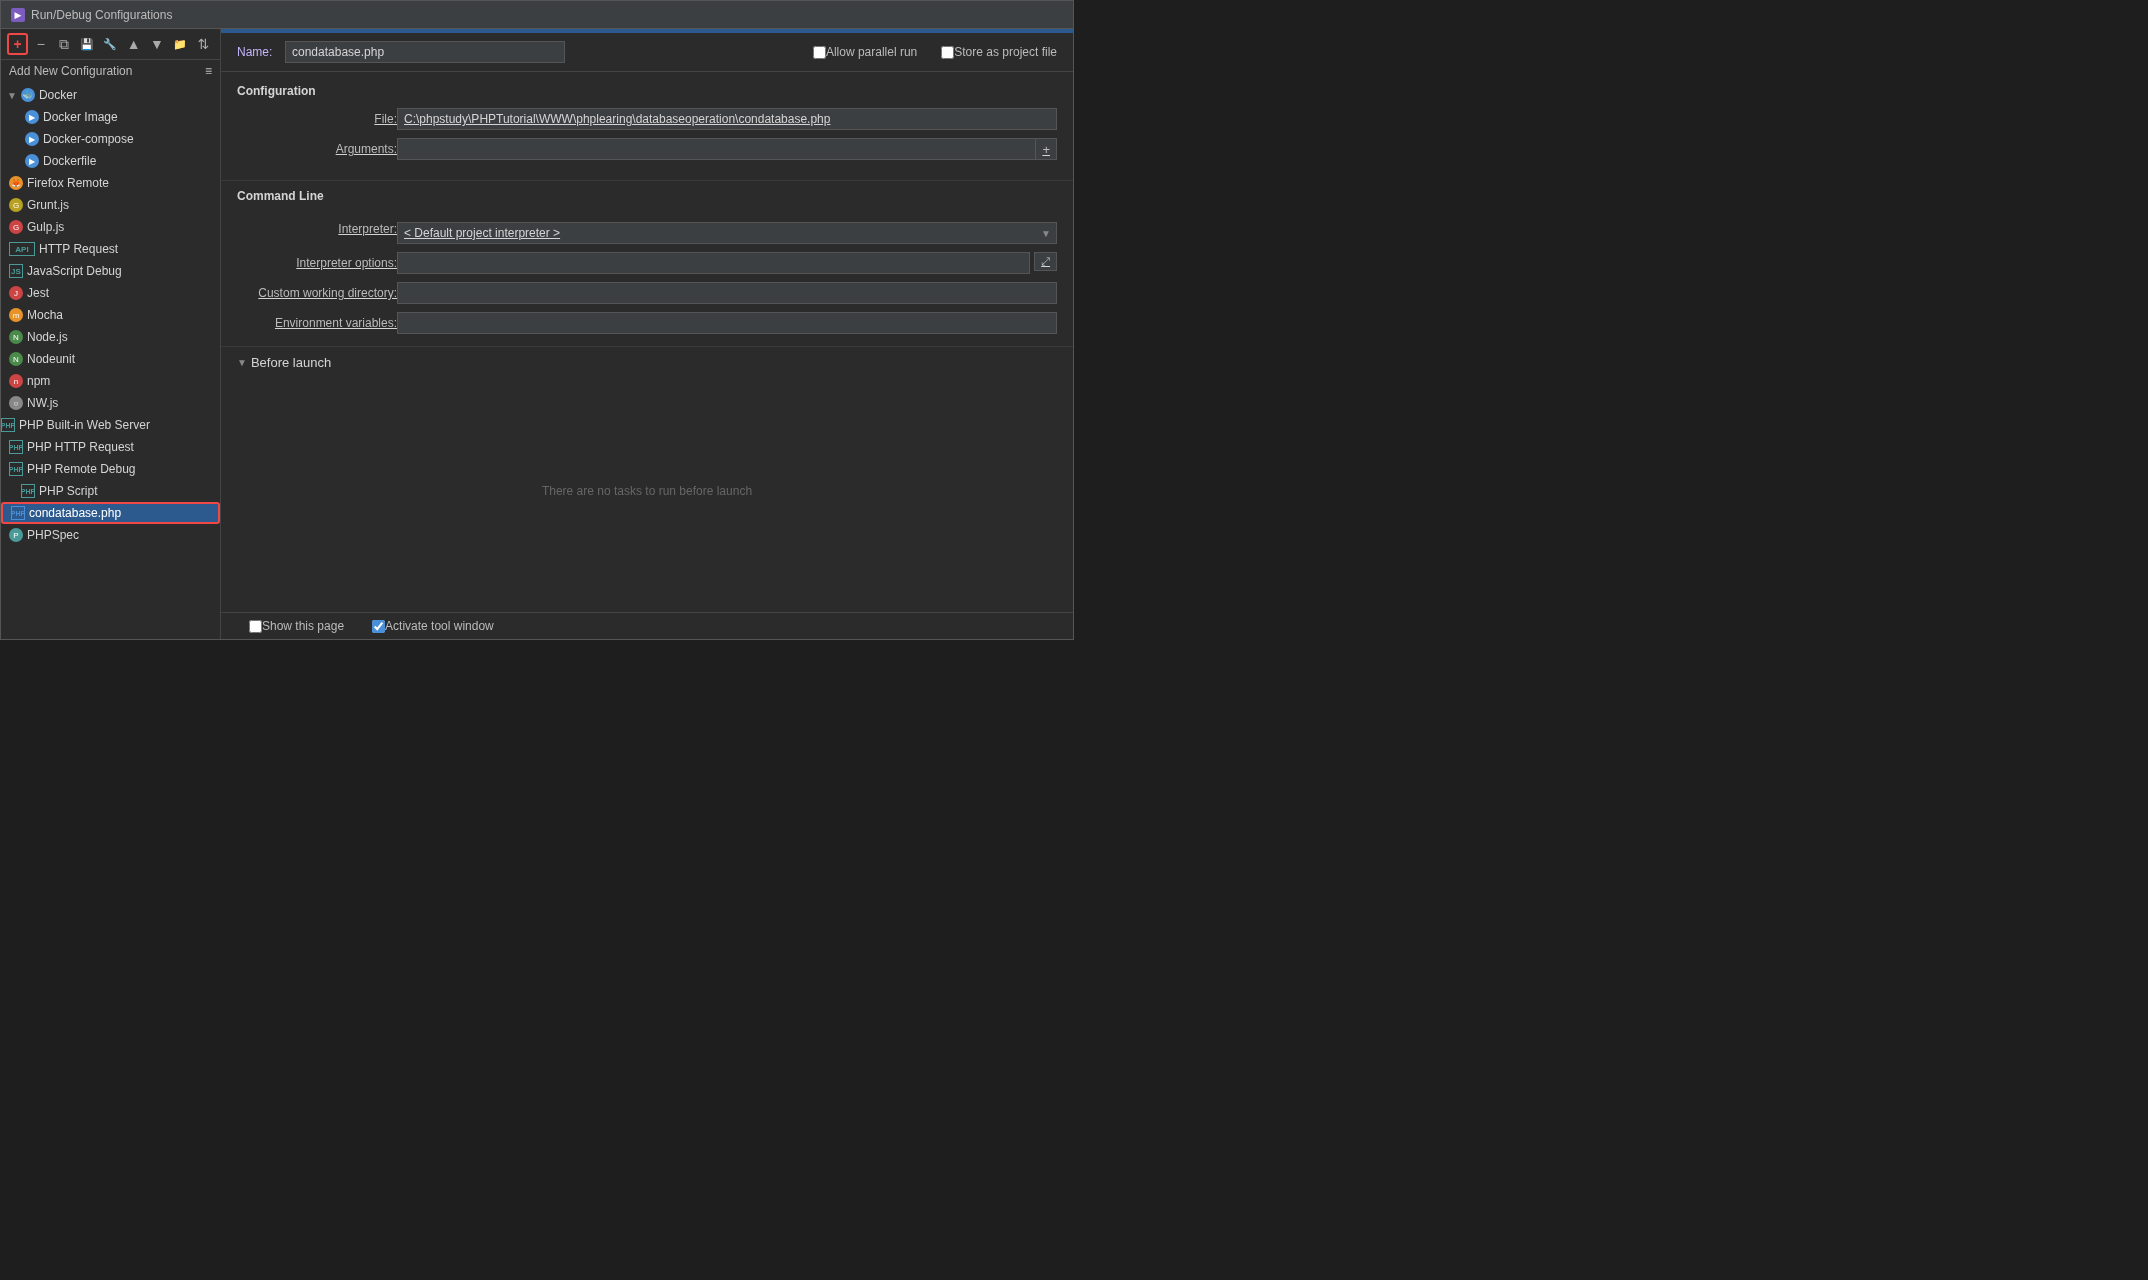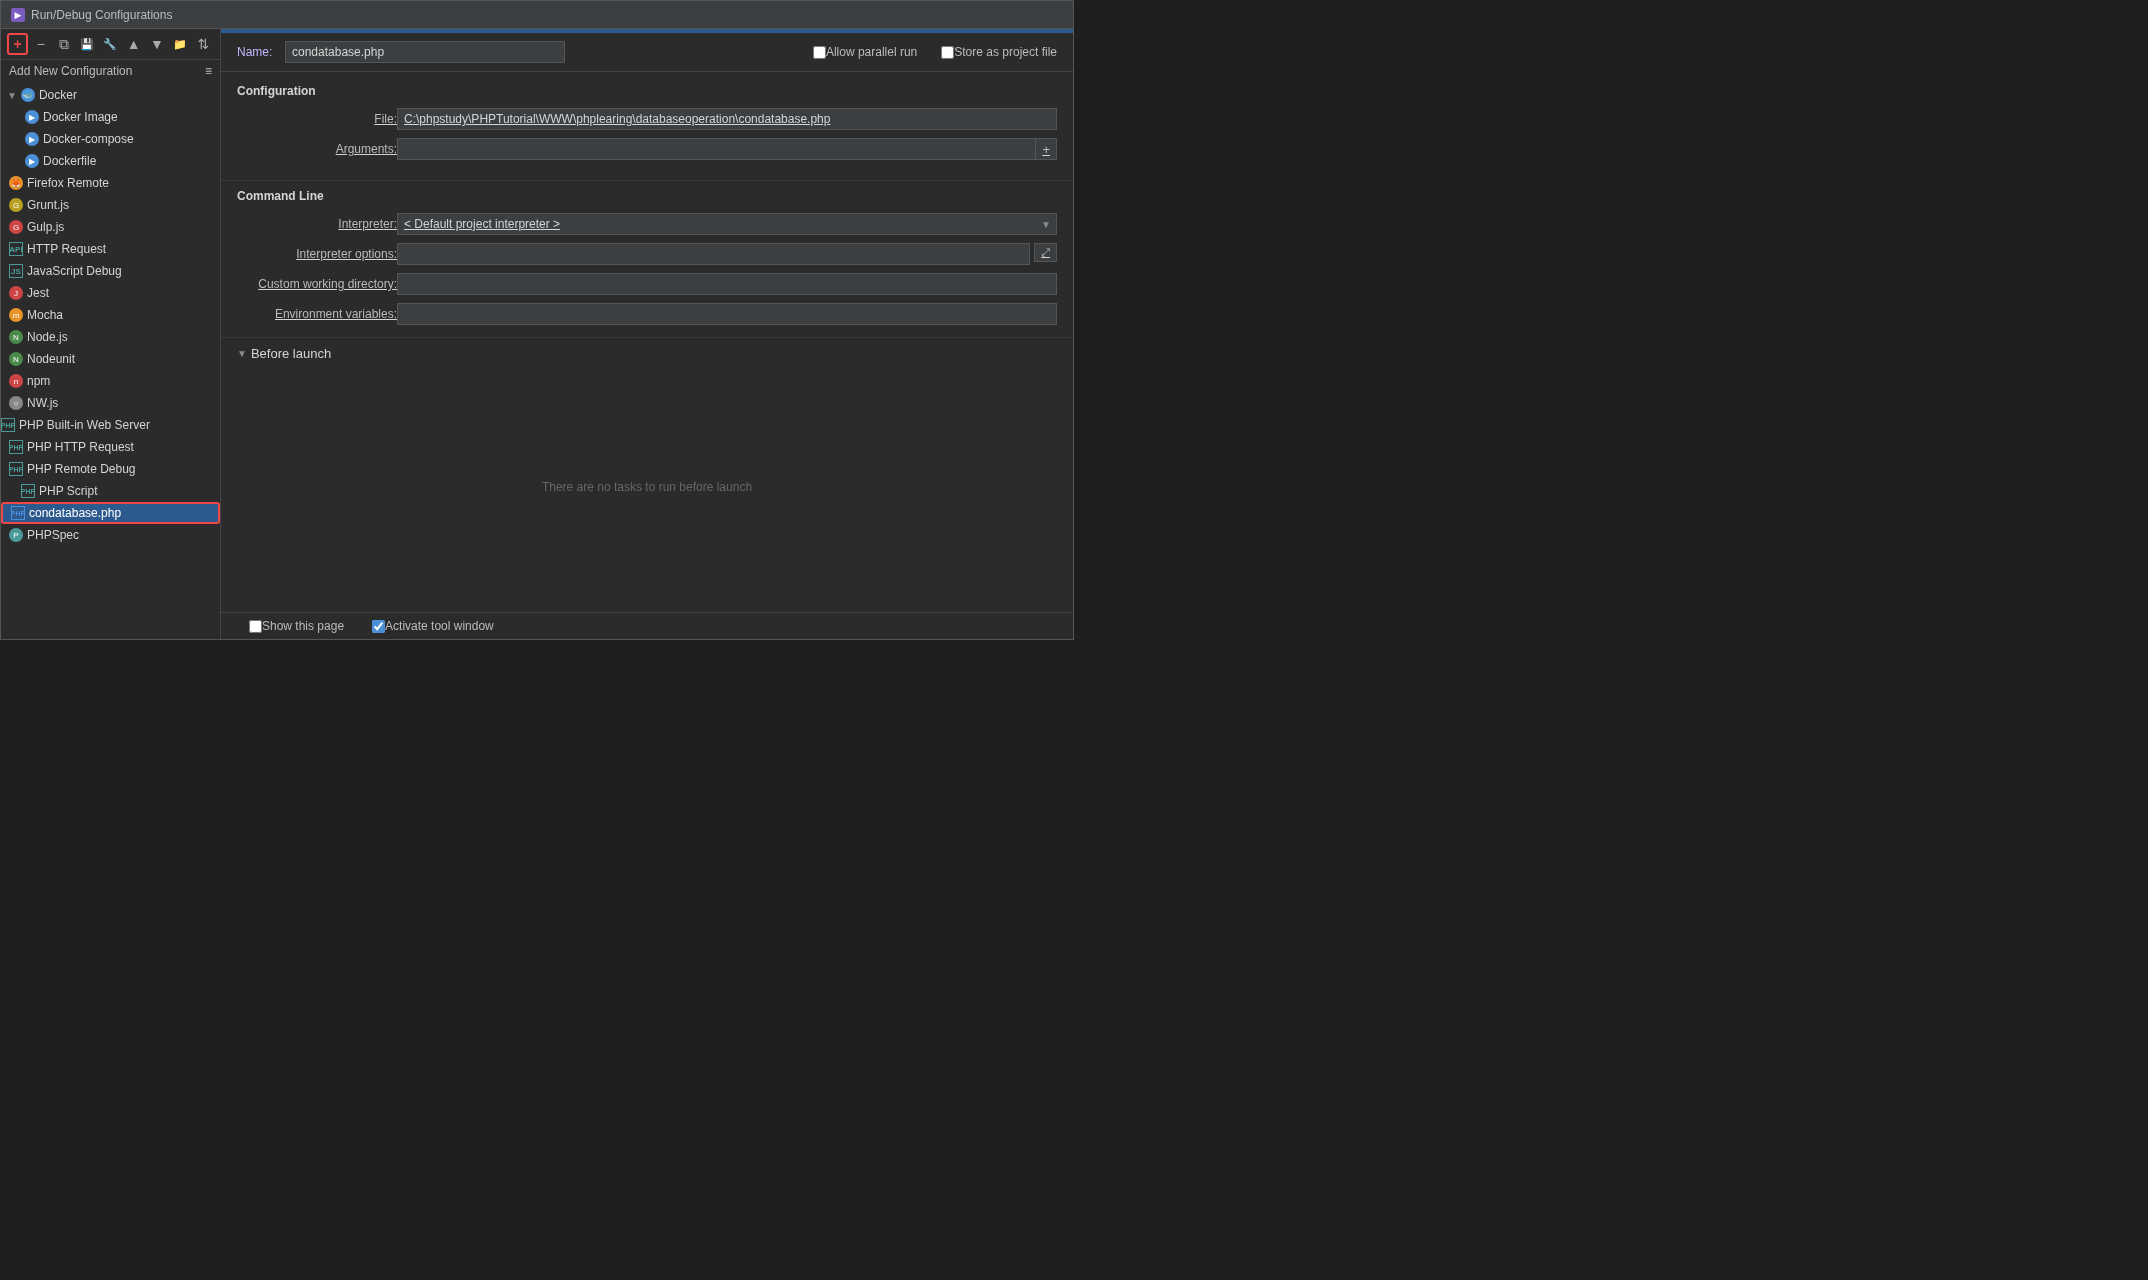--- a/index.html
+++ b/index.html
@@ -228,20 +228,21 @@
       border-left: none;
       color: #bbb;
       cursor: pointer;
       padding: 2px 6px;
       font-size: 13px;
     }
     .select-wrapper {
       flex: 1;
       position: relative;
       display: flex;
+      margin-top: 9px;
     }
     .select-wrapper select {
       width: 100%;
       background: #3c3f41;
       border: 1px solid #555;
       color: #d4d4d4;
       font-size: 12px;
       padding: 3px 24px 3px 6px;
       appearance: none;
       -webkit-appearance: none;
@@ -380,21 +381,21 @@
         </div>
         <div class="tree-item" style="padding-left:8px;">
           <span class="icon-circle icon-yellow" style="font-size:8px;">G</span>
           <span>Grunt.js</span>
         </div>
         <div class="tree-item" style="padding-left:8px;">
           <span class="icon-circle icon-red" style="font-size:8px;">G</span>
           <span>Gulp.js</span>
         </div>
         <div class="tree-item" style="padding-left:8px;">
-          <span class="icon-square" style="color:#4a9a9a;font-size:8px;border:1px solid #4a9a9a;width:14px;height:14px;">API</span>
+          <span class="icon-square" style="color:#4a9a9a;font-size:8px;border:1px solid #4a9a9a;width:26px;height:14px;">API</span>
           <span>HTTP Request</span>
         </div>
         <div class="tree-item" style="padding-left:8px;">
           <span class="icon-square" style="color:#4a9a9a;font-size:8px;border:1px solid #4a9a9a;width:14px;height:14px;">JS</span>
           <span>JavaScript Debug</span>
         </div>
         <div class="tree-item" style="padding-left:8px;">
           <span class="icon-circle icon-red" style="font-size:8px;">J</span>
           <span>Jest</span>
         </div>

